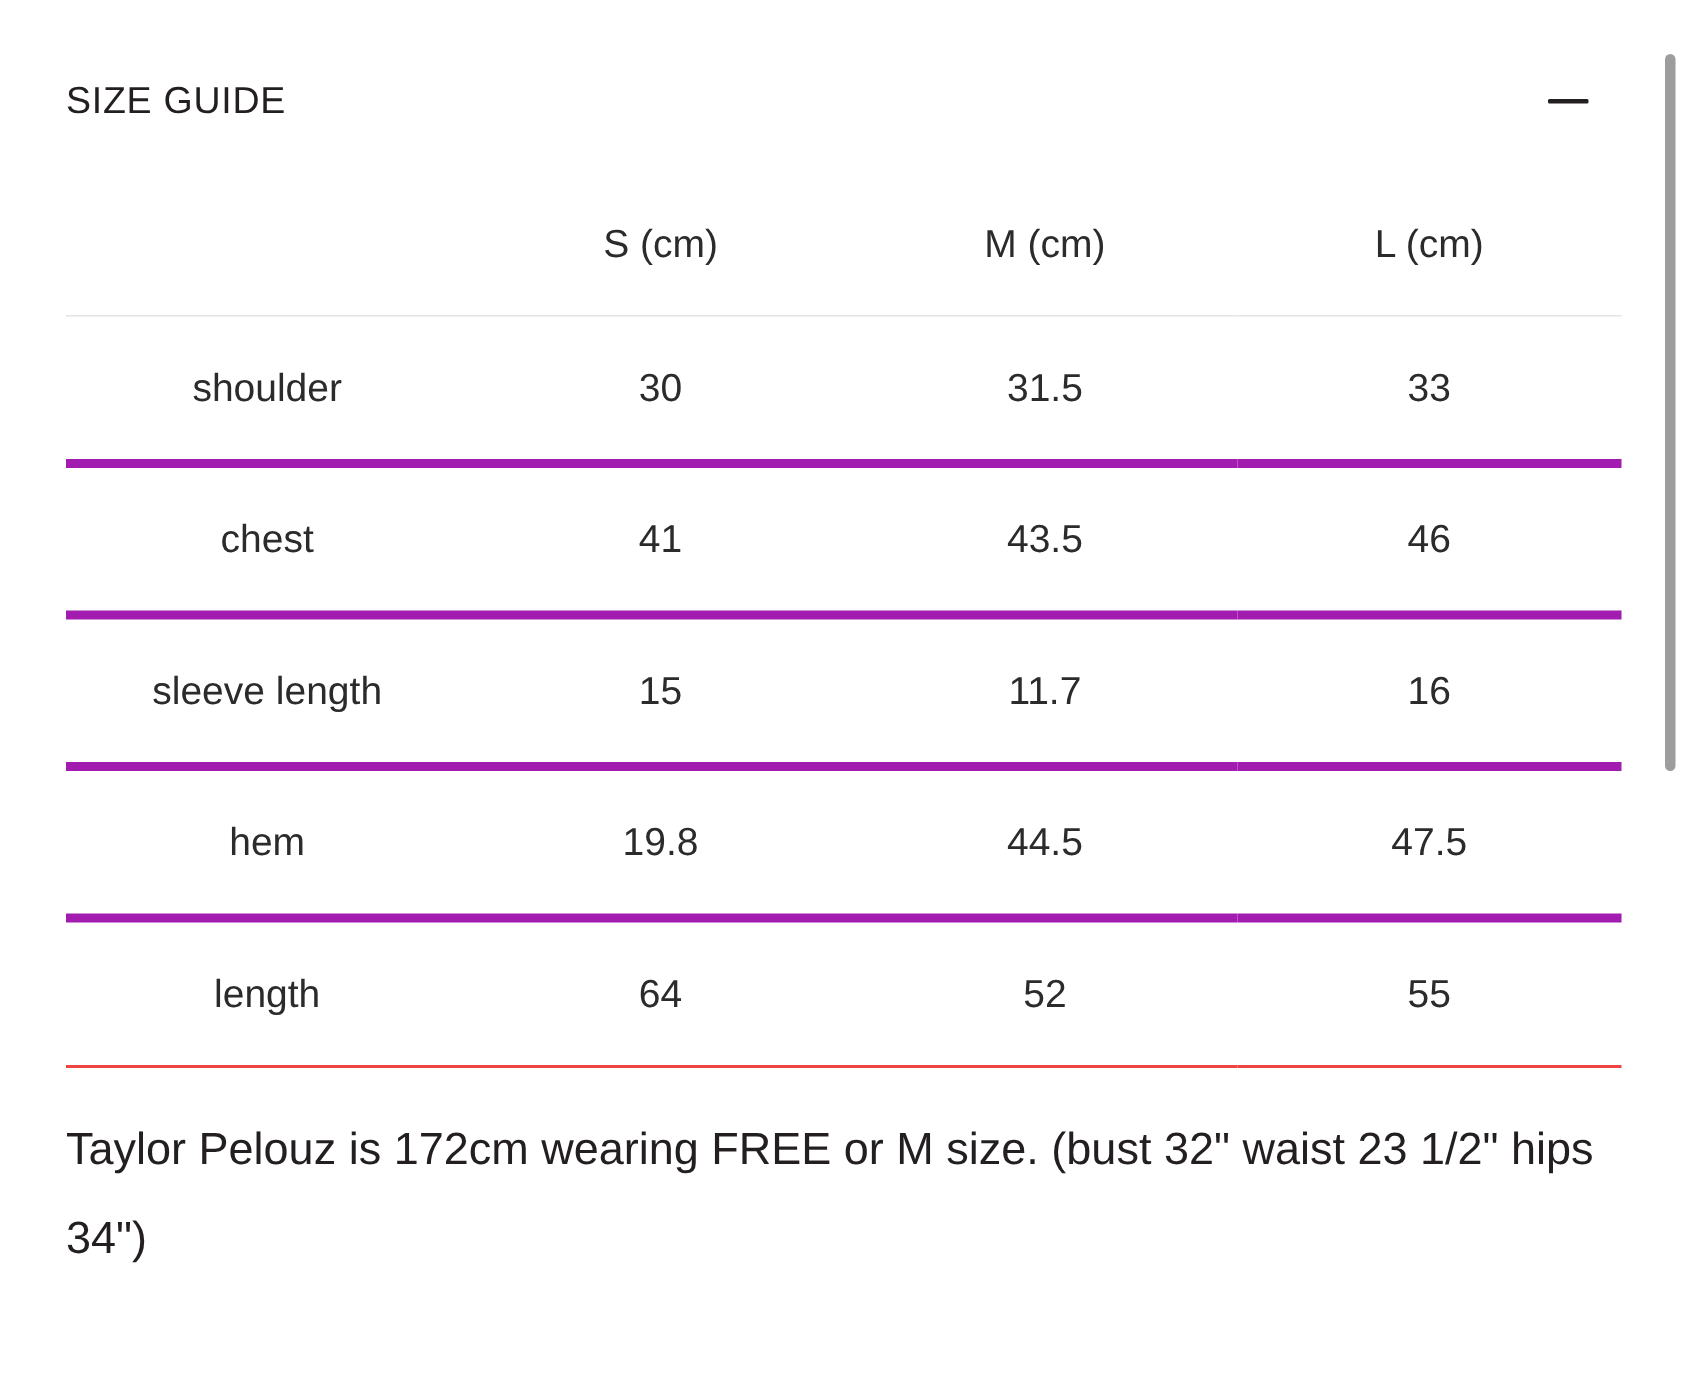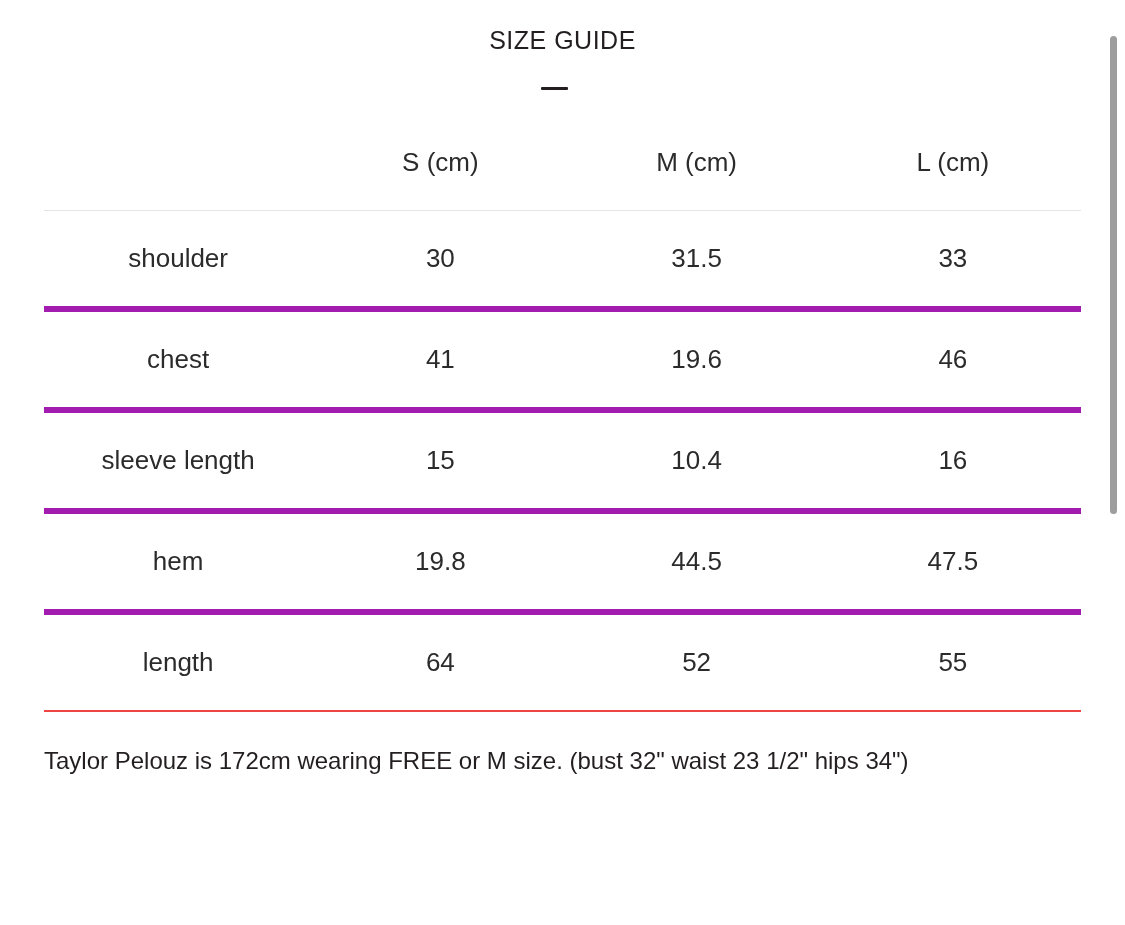--- a/index.html
+++ b/index.html
@@ -25,21 +25,20 @@
   }
 
   
   .section-header {
     display: flex;
     align-items: center;
     justify-content: space-between;
     height: 108px;
     padding-top: 26px;
     box-sizing: border-box;
-    flex-direction: column;
   }
   .section-title {
     font-size: 25px;
     letter-spacing: 0.5px;
     color: #231f20;
     font-weight: 400;
   }
   .collapse-toggle {
     width: 40px;
     height: 40px;
@@ -90,21 +89,21 @@
     border-bottom: 2px solid #ef4444;
   }
   td.row-label {
     font-size: 26px;
     color: #2b2b2b;
   }
 
   
   .footnote {
     margin-top: 26px;
-    font-size: 24px;
+    font-size: 30px;
     line-height: 1.95;
     color: #231f20;
     max-width: 1040px;
   }
 
   
   .scrollbar-track {
     position: absolute;
     top: 36px;
     right: 8px;
@@ -154,27 +153,27 @@
     <tbody>
       <tr>
         <td class="row-label">shoulder</td>
         <td>30</td>
         <td>31.5</td>
         <td>33</td>
       </tr>
       <tr>
         <td class="row-label">chest</td>
         <td>41</td>
-        <td>19.6</td>
+        <td>43.5</td>
         <td>46</td>
       </tr>
       <tr>
         <td class="row-label">sleeve length</td>
         <td>15</td>
-        <td>10.4</td>
+        <td>11.7</td>
         <td>16</td>
       </tr>
       <tr>
         <td class="row-label">hem</td>
         <td>19.8</td>
         <td>44.5</td>
         <td>47.5</td>
       </tr>
       <tr>
         <td class="row-label">length</td>

